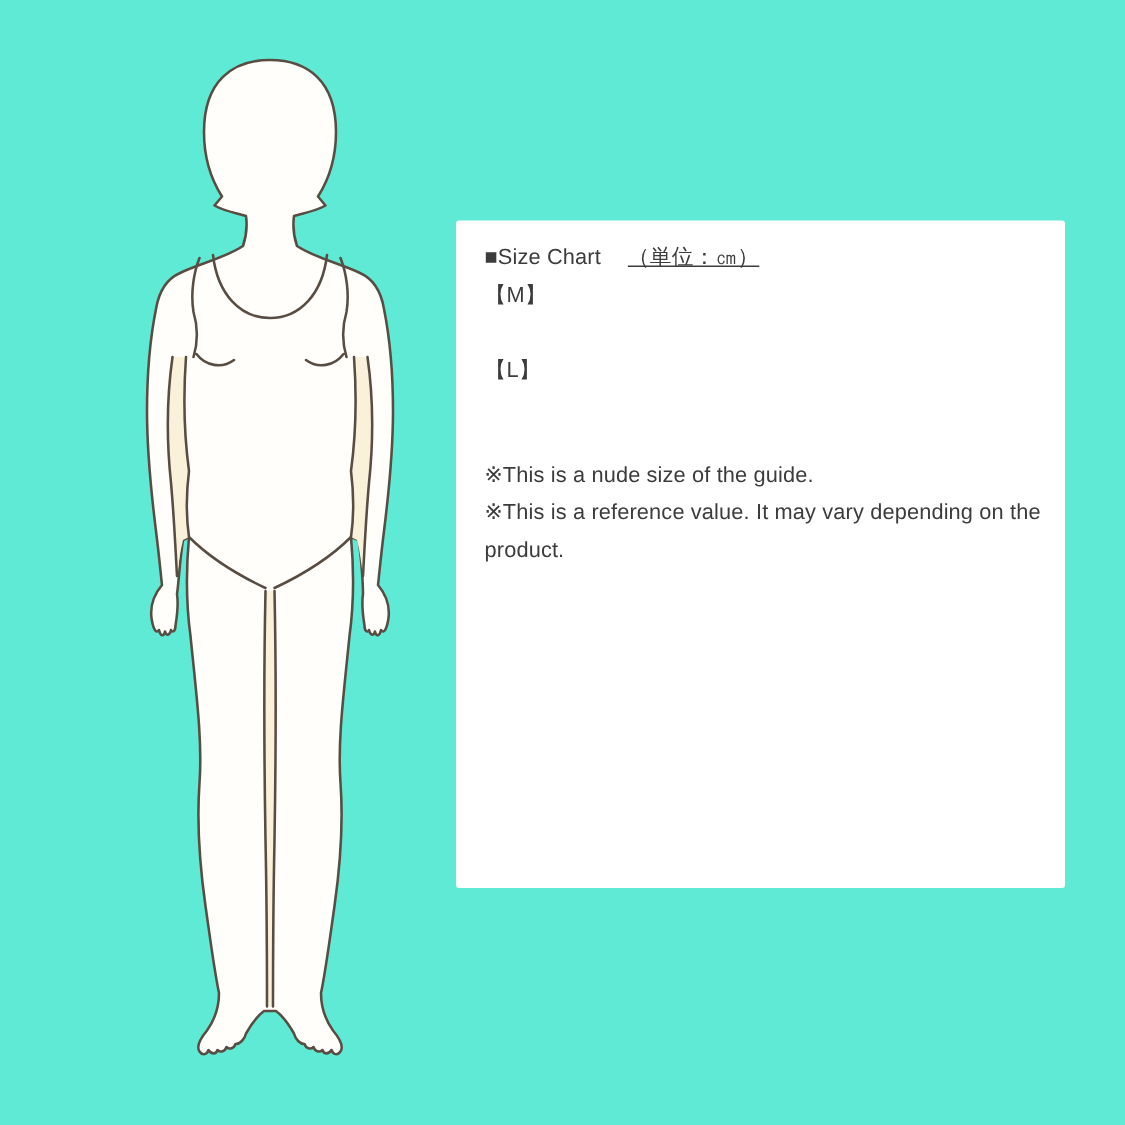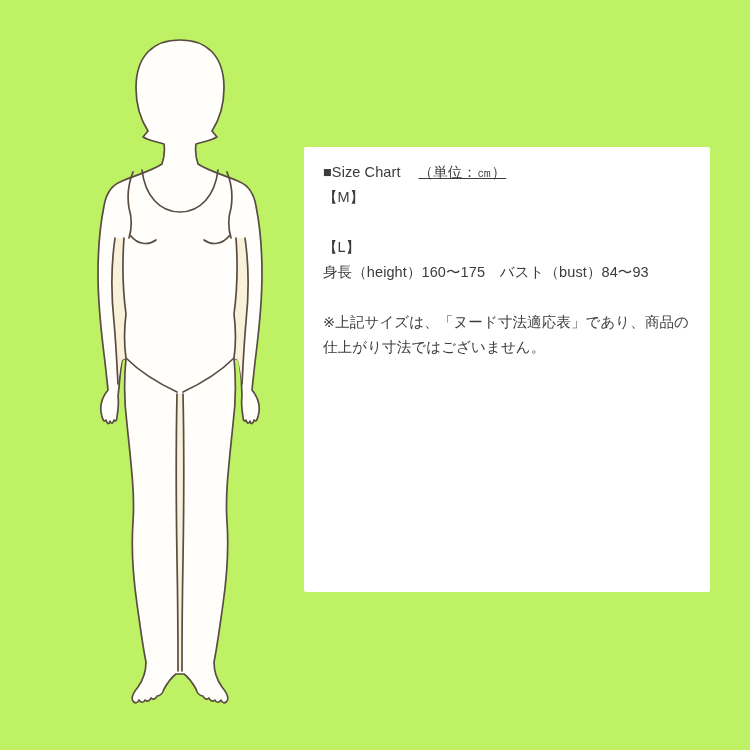--- a/index.html
+++ b/index.html
@@ -1,20 +1,20 @@
 <!DOCTYPE html>
 <html><head>
 <meta charset="utf-8">
 <style>
   html, body { margin: 0; padding: 0; }
   .canvas {
     position: relative;
     width: 750px;
     height: 750px;
-    background: #bef264;
+    background: #5eead4;
     overflow: hidden;
     font-family: "Liberation Sans", "DejaVu Sans", sans-serif;
   }
   .figure-svg {
     position: absolute;
     left: 0;
     top: 0;
   }
   .panel {
     position: absolute;
@@ -141,26 +141,28 @@
     </div>
 
     <div>
       <div class="line">【M】</div>
     </div>
 
     <div class="gap"></div>
 
     <div>
       <div class="line">【L】</div>
-      <div class="line">身長（height）160〜175　バスト（bust）84〜93</div>
     </div>
 
     <div class="gap"></div>
 
     <div>
-      <p>※上記サイズは、「ヌード寸法適応表」であり、商品の仕上がり寸法ではございません。</p>
     </div>
 
     <div class="gap-sm"></div>
 
+    <div>
+      <p>※This is a nude size of the guide.</p>
+      <p>※This is a reference value.  It may vary depending on the product.</p>
+    </div>
   </div>
 
 </div>
 
 </body></html>

